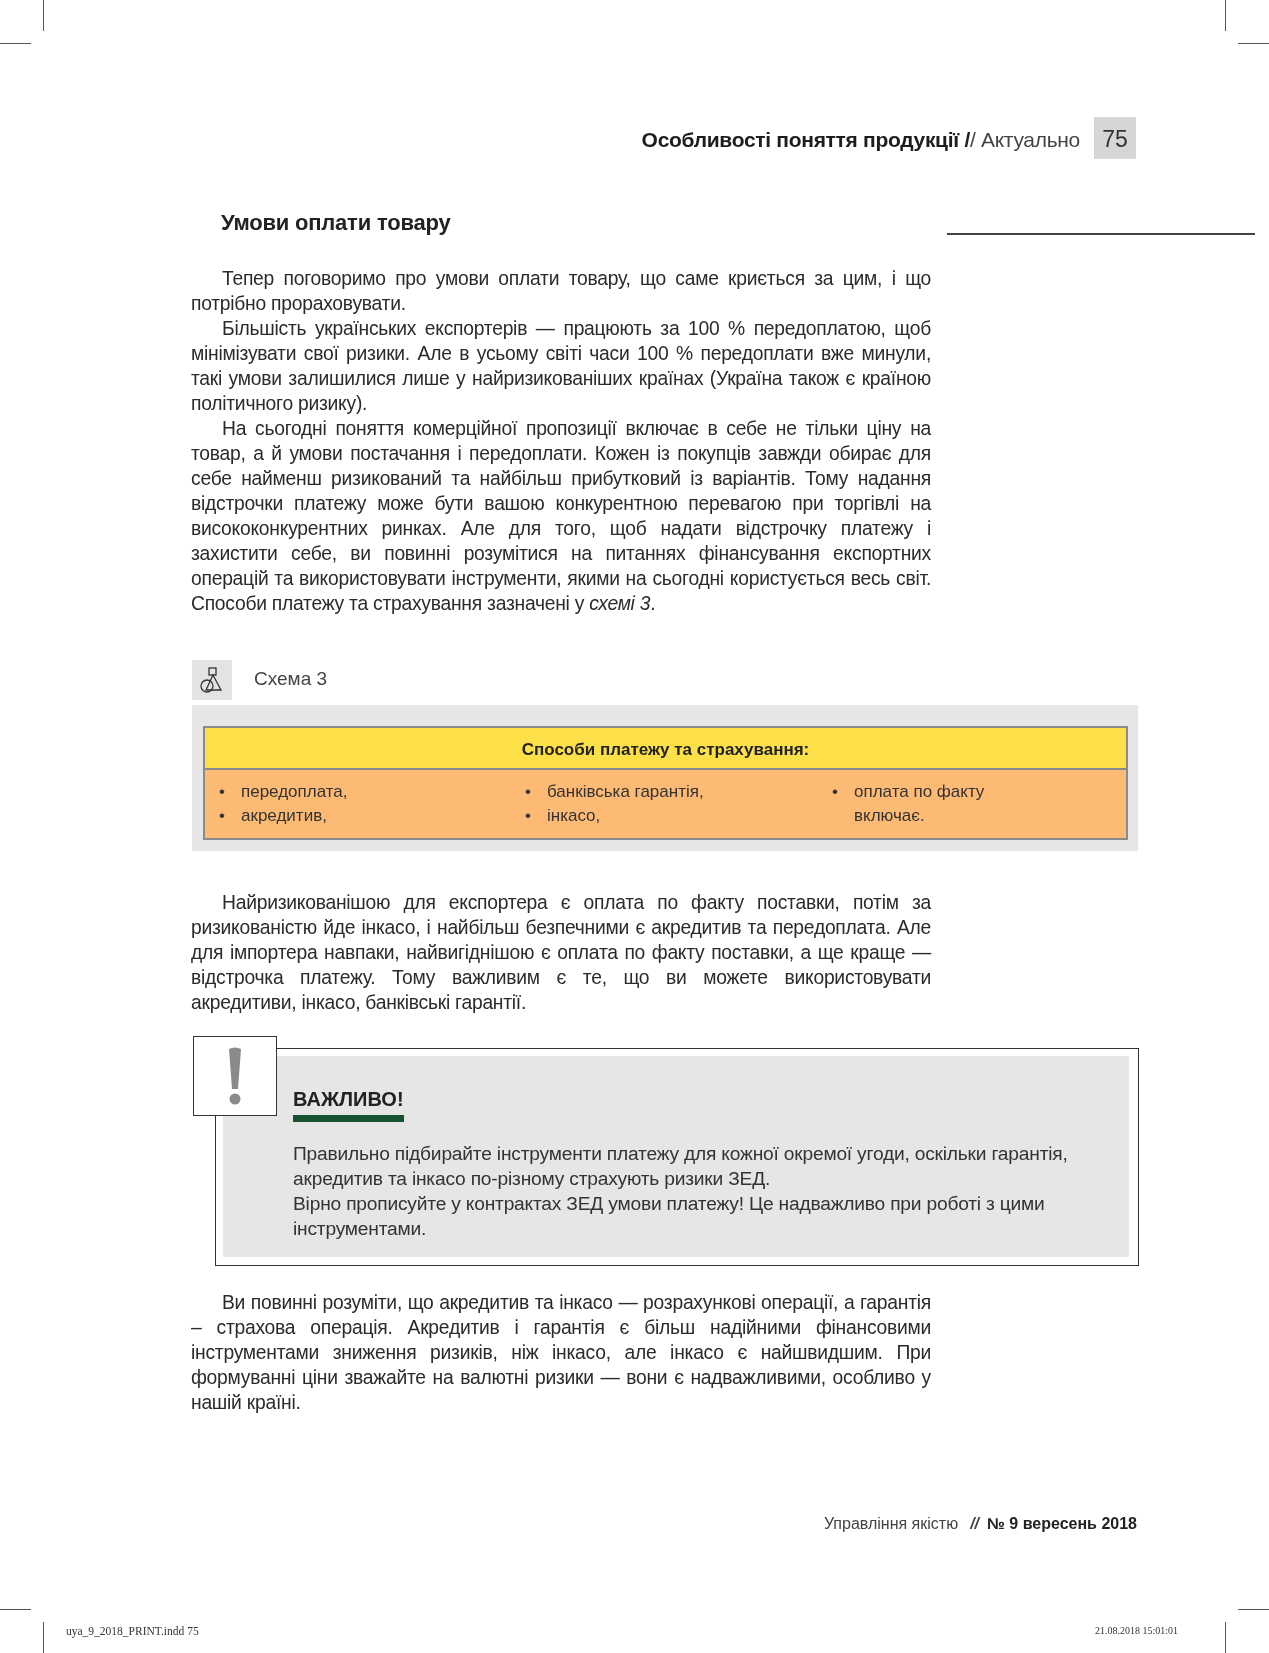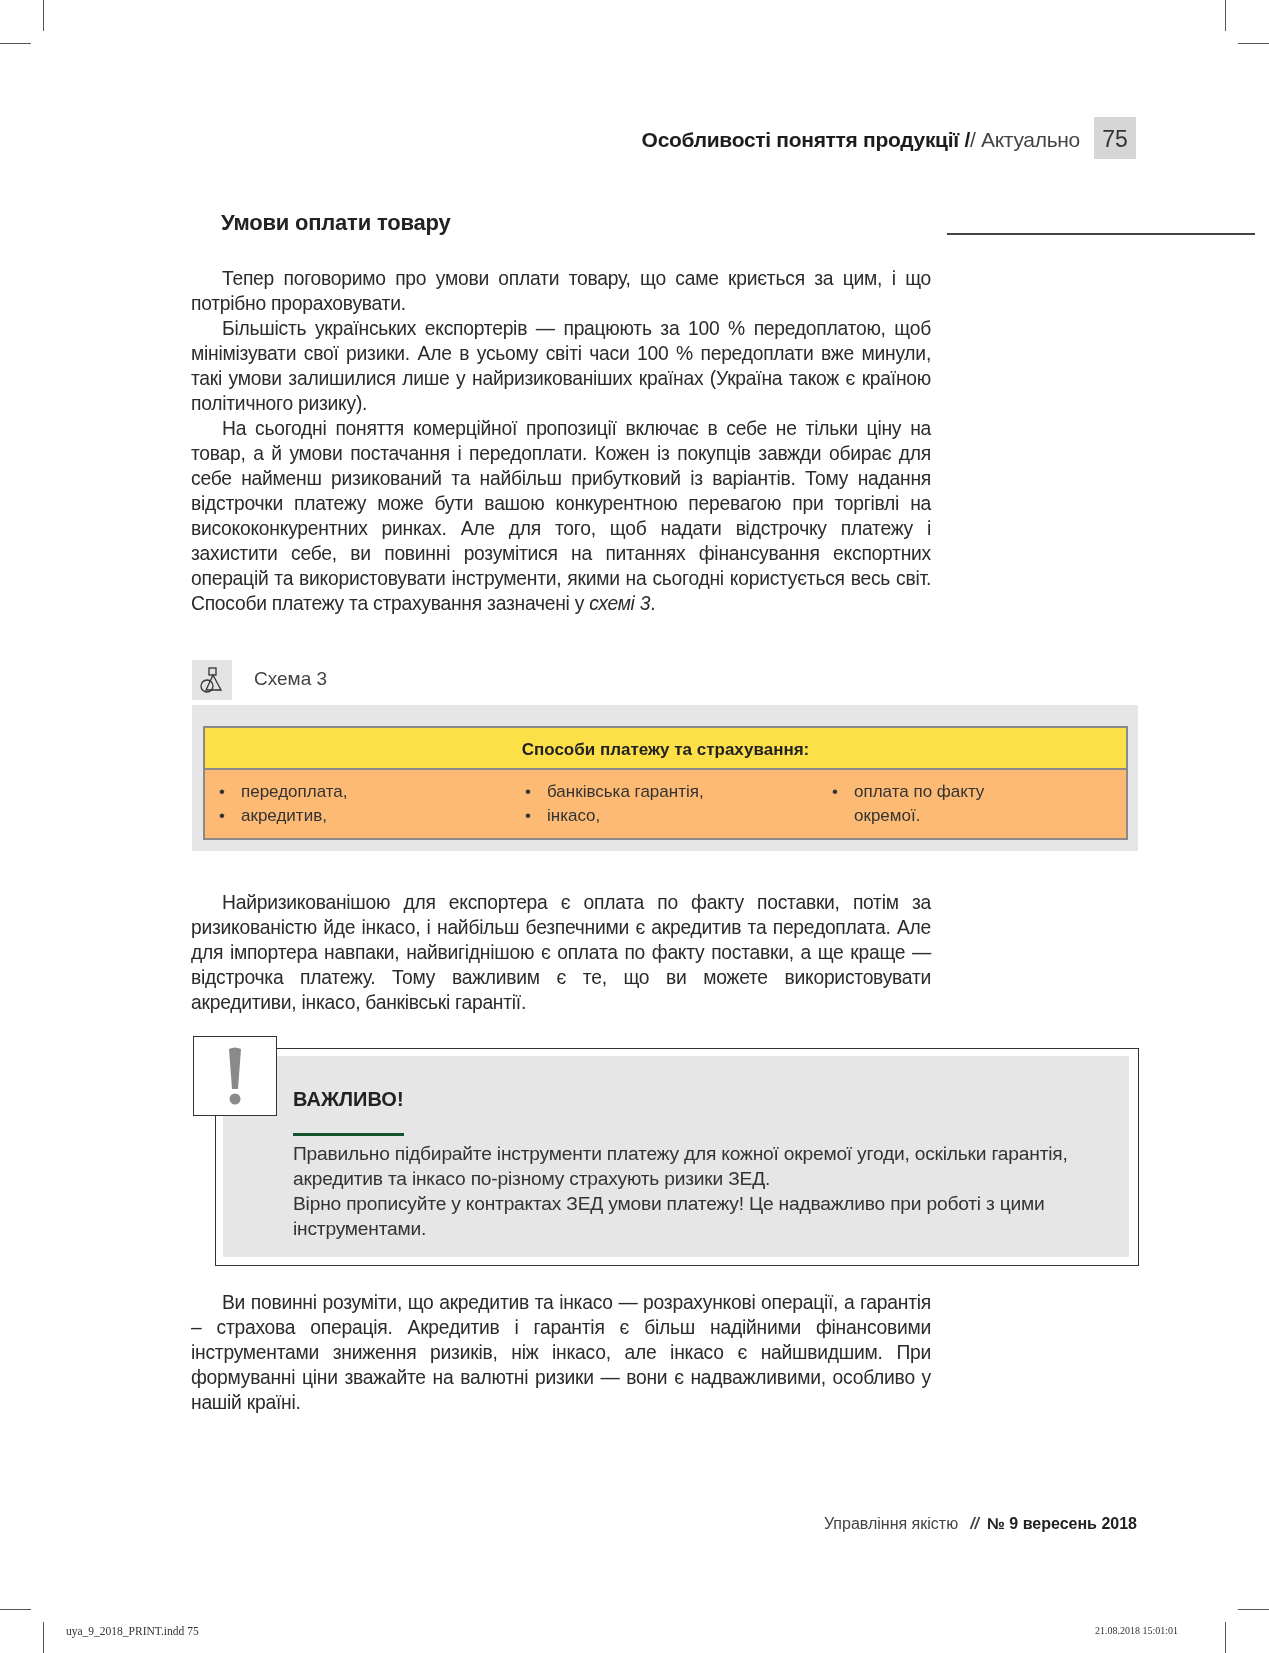--- a/index.html
+++ b/index.html
@@ -72,21 +72,21 @@
   }
   .important-panel {
     position: absolute; top: 1056px; left: 223px; width: 906px; height: 201px; background: #e6e6e6;
   }
   .important-mark-box {
     position: absolute; top: 1036px; left: 193px; width: 82px; height: 78px;
     background: #fff; border: 1px solid #333;
   }
   .important-title {
     position: absolute; top: 1088px; left: 293px; font-size: 20px; font-weight: bold; color: #222;
-    padding-bottom: 22px; border-bottom: 3px solid #14532d;
+    padding-bottom: 4px; border-bottom: 7px solid #14532d;
   }
   .important-text {
     position: absolute; top: 1141px; left: 293px; width: 820px;
     font-size: 19.2px; line-height: 25px; color: #333; letter-spacing: -0.2px;
   }
   .important-text p { margin: 0; }
 
   .footer {
     position: absolute; top: 1515px; left: 700px; width: 437px; text-align: right;
     font-size: 16px; color: #444;
@@ -148,21 +148,21 @@
   </div>
   <div class="schema-col col-2">
     <ul>
       <li class="bullet">банківська гарантія,</li>
       <li class="bullet">інкасо,</li>
     </ul>
   </div>
   <div class="schema-col col-3">
     <ul>
       <li class="bullet">оплата по факту</li>
-      <li>окремої.</li>
+      <li>включає.</li>
     </ul>
   </div>
 </div>
 
 <div class="body-text" style="top:890px;">
   <p>Найризикованішою для експортера є оплата по факту поставки, потім за ризикованістю йде інкасо, і найбільш безпечними є акредитив та передоплата. Але для імпортера навпаки, найвигіднішою є оплата по факту поставки, а ще краще — відстрочка платежу. Тому важливим є те, що ви можете використовувати акредитиви, інкасо, банківські гарантії.</p>
 </div>
 
 <div class="important-frame"></div>
 <div class="important-panel"></div>

